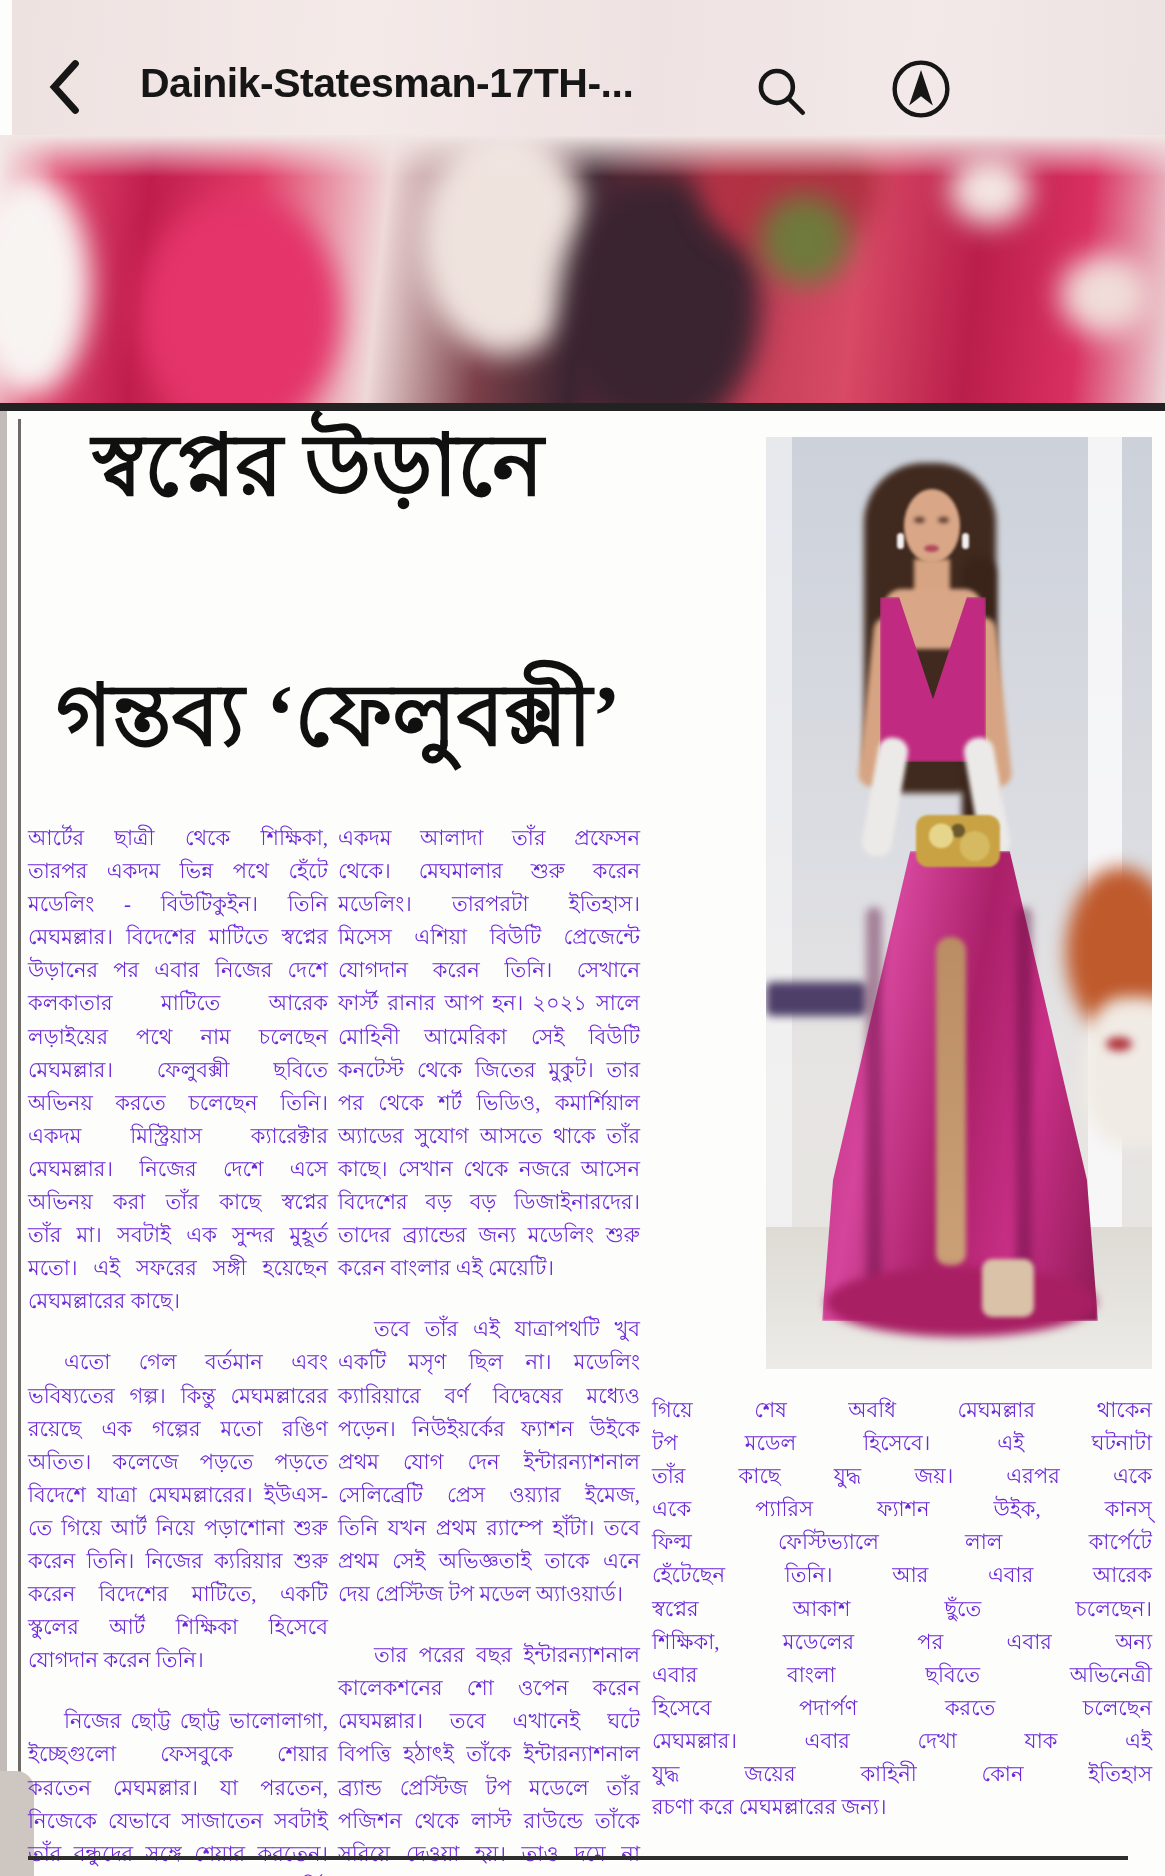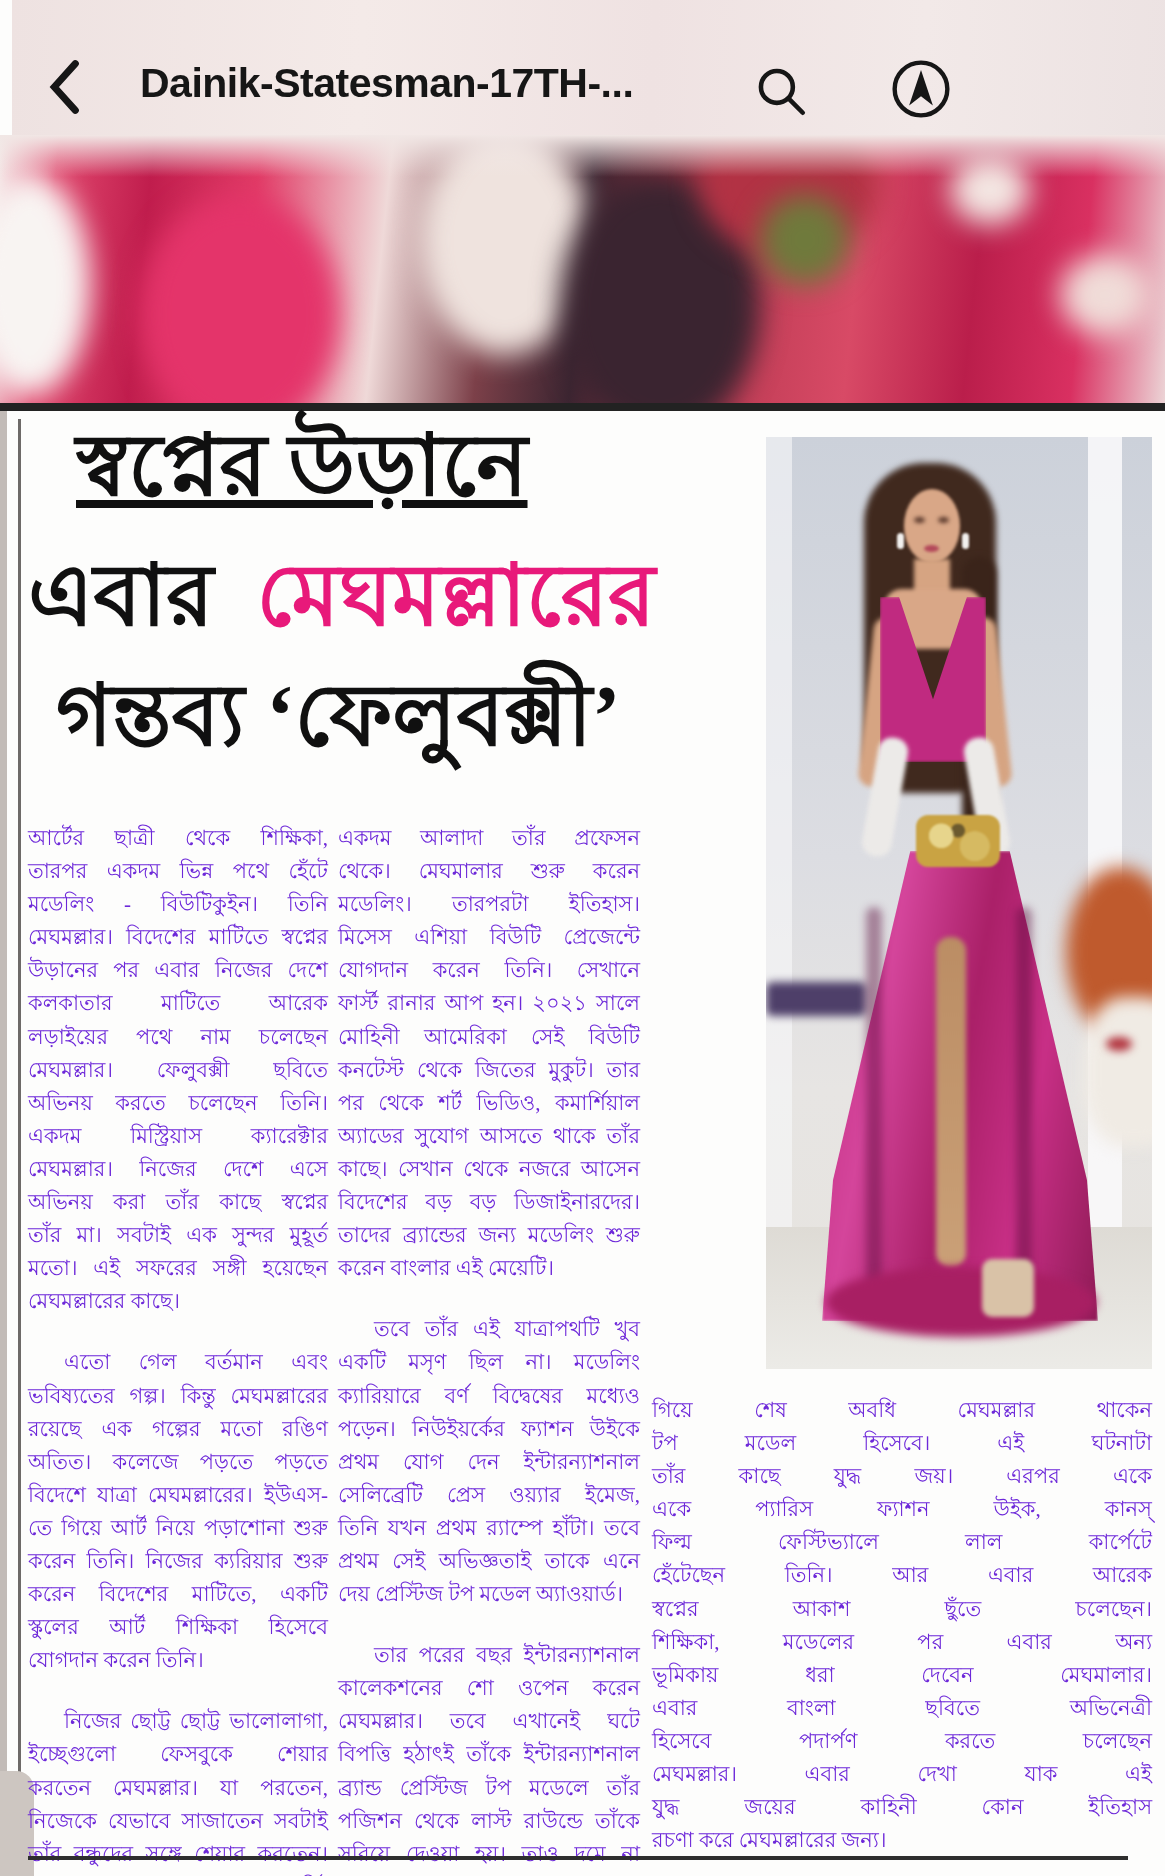--- a/index.html
+++ b/index.html
@@ -26,21 +26,21 @@
   
   .page{position:absolute;left:0;top:411px;width:1165px;height:1465px;background:#fdfdfc;}
   .vband{position:absolute;left:0;top:0;width:7px;height:1465px;background:#c2bbb7;}
   .vline{position:absolute;left:18px;top:8px;width:3px;height:1450px;background:#6d6a68;}
   .cornerpatch{position:absolute;left:0;top:1360px;width:34px;height:105px;background:#cdc6c1;border-radius:0 18px 0 0;}
   .botrule{position:absolute;left:28px;top:1445px;width:1100px;height:4px;background:#2e2e2e;}
 
   
   .hl{position:absolute;white-space:nowrap;font-weight:700;color:#101010;font-size:86px;line-height:1.1;
       font-family:"Liberation Serif","DejaVu Sans",serif;}
-  .hl1{left:76px;top:8px;text-decoration:underline;}
+  .hl1{left:92px;top:8px;}
   .hl2{left:28px;top:138px;}
   .hl3{left:56px;top:258px;}
 
   
   .col{position:absolute;color:#6d28d9;font-size:21px;
        font-family:"Liberation Serif","DejaVu Sans",serif;}
   .c1{left:28px;top:411px;width:300px;}
   .c2{left:338px;top:411px;width:302px;}
   .c3{left:652px;top:983px;width:500px;}
   .tl{height:33.1px;line-height:33.1px;white-space:nowrap;text-align:justify;text-align-last:justify;}
@@ -121,21 +121,20 @@
     <div class="stripshade"></div>
   </div>
   <div class="rule-dark"></div>
 
   <div class="page">
     <div class="vband"></div>
     <div class="vline"></div>
     <div class="cornerpatch"></div>
 
     <div class="hl hl1">স্বপ্নের উড়ানে</div>
-    <div class="hl hl2"><span>এবার</span>&nbsp;&nbsp;<span style="color: rgb(232, 25, 122);">মেঘমল্লারের</span></div>
     <div class="hl hl3">গন্তব্য ‘ফেলুবক্সী’</div>
 
     <div class="photo">
       <div class="ph-lpanel"></div>
       <div class="ph-pillar"></div>
       <div class="ph-floor"></div>
       <div class="ph-bar"></div>
       <div class="ph-guest-hair"></div>
       <div class="ph-guest-cloth"></div>
       <div class="ph-guest-lip"></div>
@@ -230,21 +229,20 @@
       </div>
     <div class="col c3">
         <div class="tl">গিয়ে শেষ অবধি মেঘমল্লার থাকেন</div>
         <div class="tl">টপ মডেল হিসেবে। এই ঘটনাটা</div>
         <div class="tl">তাঁর কাছে যুদ্ধ জয়।  এরপর একে</div>
         <div class="tl">একে প্যারিস ফ্যাশন উইক, কানস্</div>
         <div class="tl">ফিল্ম ফেস্টিভ্যালে লাল কার্পেটে</div>
         <div class="tl">হেঁটেছেন তিনি। আর এবার আরেক</div>
         <div class="tl">স্বপ্নের আকাশ ছুঁতে চলেছেন।</div>
         <div class="tl">শিক্ষিকা, মডেলের পর এবার অন্য</div>
-        <div class="tl">ভূমিকায় ধরা দেবেন মেঘমালার।</div>
         <div class="tl">এবার বাংলা ছবিতে অভিনেত্রী</div>
         <div class="tl">হিসেবে পদার্পণ করতে চলেছেন</div>
         <div class="tl">মেঘমল্লার। এবার দেখা যাক এই</div>
         <div class="tl">যুদ্ধ জয়ের কাহিনী কোন ইতিহাস</div>
         <div class="tl end">রচণা করে মেঘমল্লারের জন্য।</div>
       </div>
 
     <div class="botrule"></div>
   </div>
 

